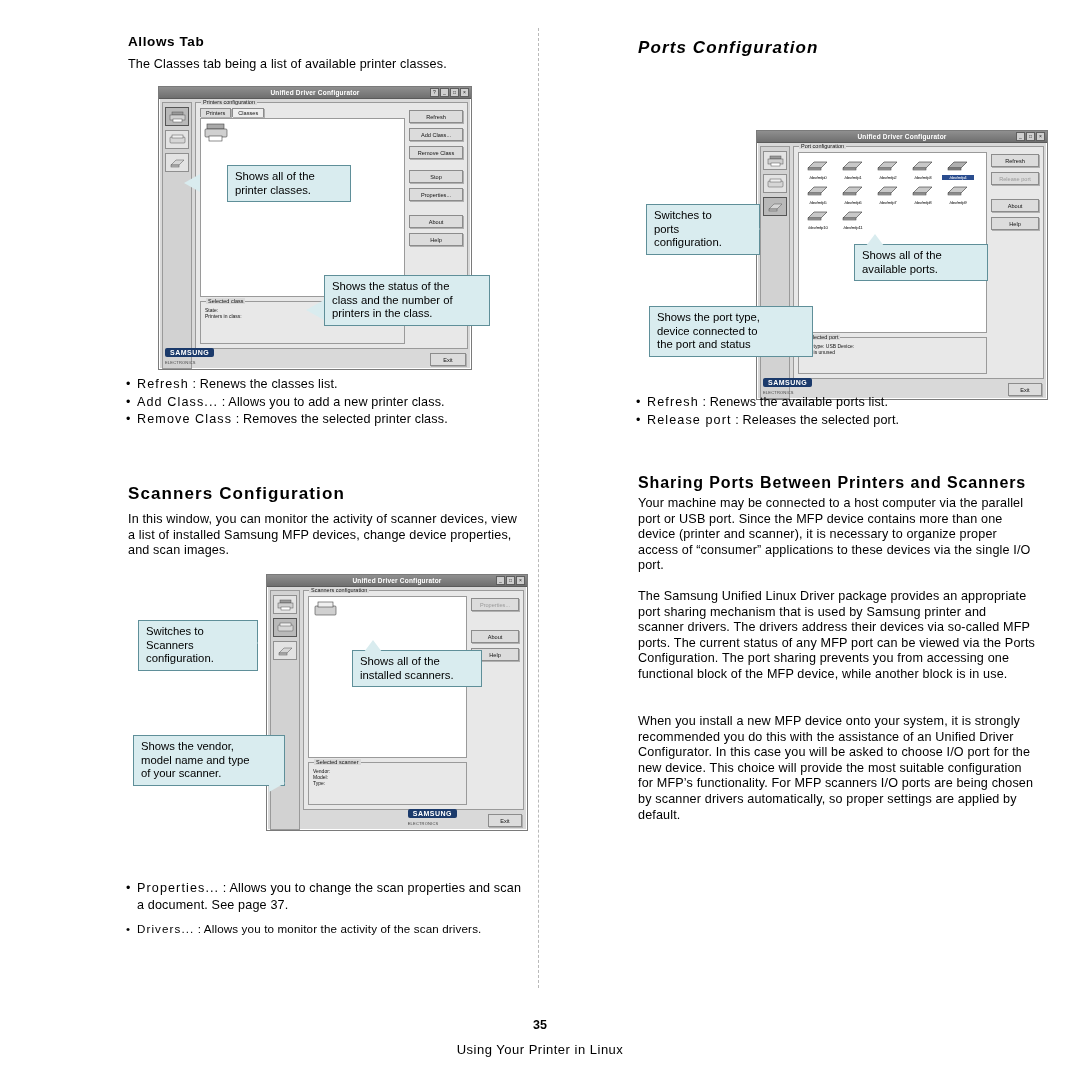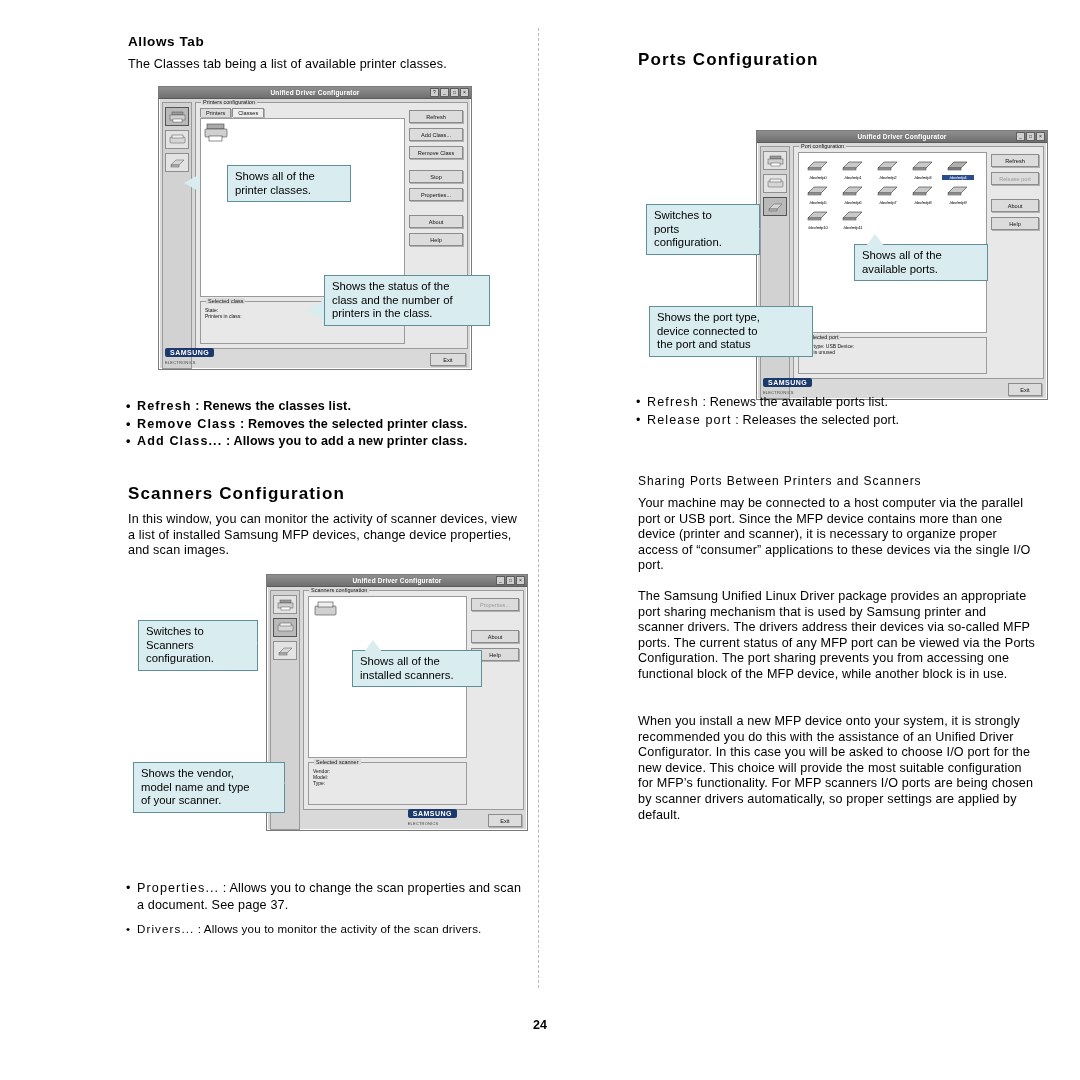--- a/index.html
+++ b/index.html
@@ -20,21 +20,21 @@
   .col-left{position:absolute;left:128px;top:34px;width:400px;}
   .col-right{position:absolute;left:638px;top:34px;width:400px;}
 
   h2.section{
     font-size:17px;font-weight:bold;letter-spacing:1.1px;margin:0 0 12px 0;
   }
   h3.sub{
     font-size:13.5px;font-weight:bold;letter-spacing:.6px;margin:0 0 8px 0;
   }
   h3.subsp{
-    font-size:12px;font-weight:normal;letter-spacing:.9px;margin:0 0 9px 0;
+    font-size:16px;font-weight:bold;letter-spacing:.9px;margin:0 0 9px 0;
   }
   p.body{
     font-size:12.6px;line-height:15.6px;margin:0 0 11px 0;letter-spacing:.15px;
   }
   ul.bul{list-style:none;margin:0;padding:0;}
   ul.bul li{
     font-size:12.6px;line-height:16.5px;letter-spacing:.15px;
     padding-left:11px;position:relative;margin-bottom:1px;
   }
   ul.bul li:before{content:"\2022";position:absolute;left:0;top:0;}
@@ -216,24 +216,24 @@
       <div class="callout" style="left:68px;top:78px;width:108px;white-space:pre-line;">Shows all of the
 printer classes.</div>
       <div class="callout" style="left:165px;top:188px;width:150px;white-space:pre-line;">Shows the status of the
 class and the number of
 printers in the class.</div>
     </div>
 
     <div style="position:absolute;left:56px;top:140px;width:0;height:0;border-top:9px solid transparent;border-bottom:9px solid transparent;border-right:16px solid #d9ecef;z-index:6;"></div>
     <div style="position:absolute;left:178px;top:266px;width:0;height:0;border-top:10px solid transparent;border-bottom:10px solid transparent;border-right:18px solid #d9ecef;z-index:6;"></div>
 
-    <ul class="bul" style="position:absolute;left:-2px;top:364px;width:420px;font-weight:bold;">
+    <ul class="bul" style="position:absolute;left:-2px;top:342px;width:420px;">
       <li><span class="kw">Refresh</span><span> : Renews the classes list.</span></li>
+      <li><span class="kw">Add Class...</span><span> : Allows you to add a new printer class.</span></li>
       <li><span class="kw">Remove Class</span><span> : Removes the selected printer class.</span></li>
-      <li><span class="kw">Add Class...</span><span> : Allows you to add a new printer class.</span></li>
     </ul>
 
     <h2 class="section" style="position:absolute;left:0;top:450px;">Scanners Configuration</h2>
     <p class="body" style="position:absolute;left:0;top:478px;width:395px;">In this window, you can monitor the activity of scanner devices, view a list of installed Samsung MFP devices, change device properties, and scan images.</p>
 
     <div class="win" style="position:absolute;left:138px;top:540px;width:260px;height:255px;">
       <div class="win-title">
         <span class="t">Unified Driver Configurator</span>
         <span class="win-btns">
           <i>_</i>
@@ -307,34 +307,34 @@
 
     <div class="callout" style="position:absolute;left:10px;top:586px;width:104px;white-space:pre-line;">Switches to
 Scanners
 configuration.</div>
     <div style="position:absolute;left:114px;top:600px;width:0;height:0;border-top:9px solid transparent;border-bottom:9px solid transparent;border-left:16px solid #d9ecef;z-index:6;"></div>
 
     <div class="callout" style="position:absolute;left:224px;top:616px;width:114px;white-space:pre-line;">Shows all of the
 installed scanners.</div>
     <div style="position:absolute;left:236px;top:606px;width:0;height:0;border-left:9px solid transparent;border-right:9px solid transparent;border-bottom:12px solid #d9ecef;z-index:6;"></div>
 
-    <div class="callout" style="position:absolute;left:5px;top:728px;width:136px;white-space:pre-line;">Shows the vendor,
+    <div class="callout" style="position:absolute;left:5px;top:701px;width:136px;white-space:pre-line;">Shows the vendor,
 model name and type
 of your scanner.</div>
     <div style="position:absolute;left:141px;top:740px;width:0;height:0;border-top:9px solid transparent;border-bottom:9px solid transparent;border-left:16px solid #d9ecef;z-index:6;"></div>
 
     <ul class="bul" style="position:absolute;left:-2px;top:846px;width:400px;">
       <li><span class="kw">Properties...</span><span> : Allows you to change the scan properties and scan a document. See page 37.</span></li>
       <li class="small" style="margin-top:8px;font-size:11.6px;"><span class="kw">Drivers...</span><span> : Allows you to monitor the activity of the scan drivers.</span></li>
     </ul>
   </div>
 
   <div class="col-right">
 
-    <h2 class="section" style="margin-top:16px;">Ports Configuration</h2>
+    <h2 class="section" style="margin-top:4px;font-style:italic;">Ports Configuration</h2>
 
     <div class="win" style="position:absolute;left:118px;top:96px;width:290px;height:268px;">
       <div class="win-title">
         <span class="t">Unified Driver Configurator</span>
         <span class="win-btns">
           <i>_</i>
           <i>□</i>
           <i>×</i>
         </span>
       </div>
@@ -470,15 +470,16 @@
       <li><span class="kw">Refresh</span><span> : Renews the available ports list.</span></li>
       <li><span class="kw">Release port</span><span> : Releases the selected port.</span></li>
     </ul>
 
     <h3 class="subsp" style="position:absolute;left:0;top:440px;width:400px;">Sharing Ports Between Printers and Scanners</h3>
     <p class="body" style="position:absolute;left:0;top:462px;width:395px;">Your machine may be connected to a host computer via the parallel port or USB port. Since the MFP device contains more than one device (printer and scanner), it is necessary to organize proper access of “consumer” applications to these devices via the single I/O port.</p>
     <p class="body" style="position:absolute;left:0;top:555px;width:397px;">The Samsung Unified Linux Driver package provides an appropriate port sharing mechanism that is used by Samsung printer and scanner drivers. The drivers address their devices via so-called MFP ports. The current status of any MFP port can be viewed via the Ports Configuration. The port sharing prevents you from accessing one functional block of the MFP device, while another block is in use.</p>
     <p class="body" style="position:absolute;left:0;top:680px;width:398px;">When you install a new MFP device onto your system, it is strongly recommended you do this with the assistance of an Unified Driver Configurator. In this case you will be asked to choose I/O port for the new device. This choice will provide the most suitable configuration for MFP’s functionality. For MFP scanners I/O ports are being chosen by scanner drivers automatically, so proper settings are applied by default.</p>
   </div>
 
-  <div class="footer-num">24</div>
+  <div class="footer-num">35</div>
+  <div class="footer-txt">Using Your Printer in Linux</div>
 
 </div>
 
 </body></html>

